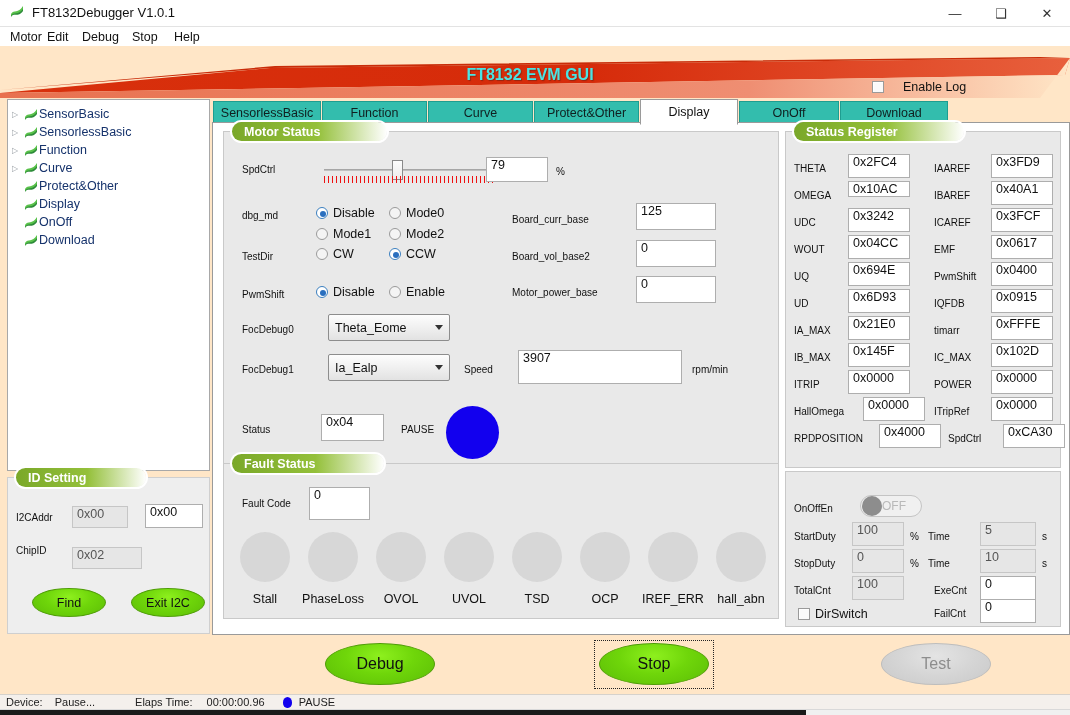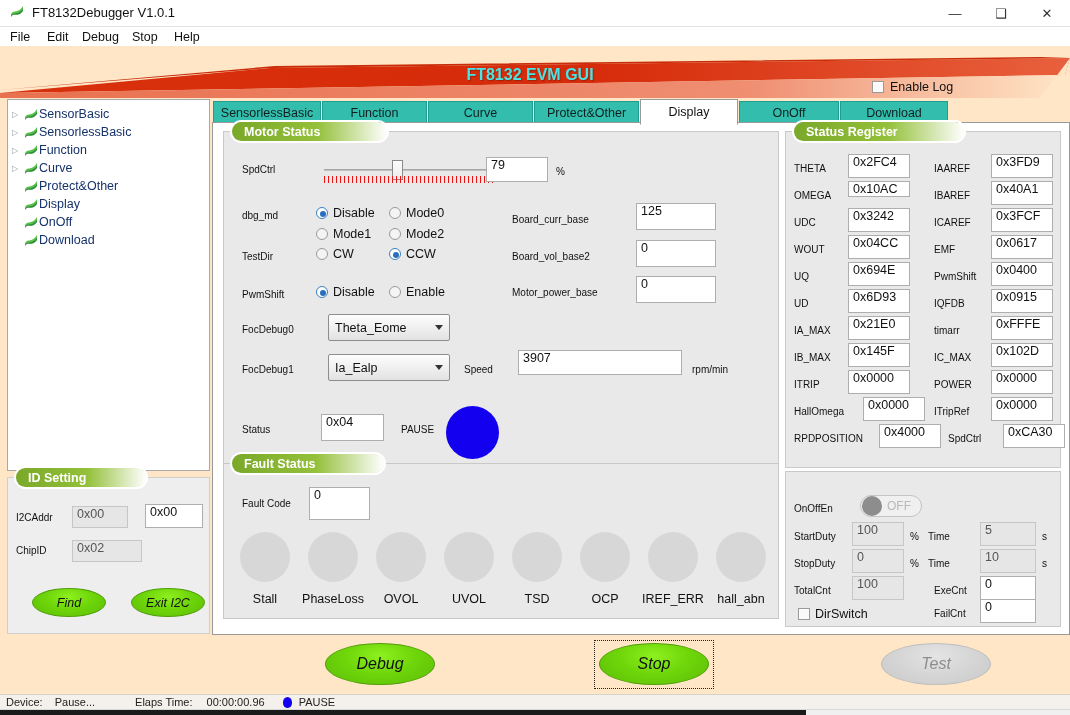--- a/index.html
+++ b/index.html
@@ -44,21 +44,21 @@
     font-size:12.5px; color:#111; white-space:nowrap; line-height:16px;
   }
   #bannerwrap{ position:absolute; left:0; top:46px; width:1070px; height:58px; }
   #bannerwrap .btitle{
     position:absolute; left:330px; top:20px; width:400px; text-align:center;
     font-size:16px; font-weight:bold; color:#4ae4e4;
     text-shadow:1px 1px 1px rgba(140,35,15,.85);
   }
   #enable-log{
     position:absolute; left:872px; top:80px;
-    display:flex; align-items:center; gap:6px;
+    display:flex; align-items:center; gap:19px;
     font-size:12.5px; color:#111;
   }
   .cb{
     width:12px; height:12px; background:#fafafa;
     border:1px solid #9a9a9a; display:inline-block;
     box-shadow:inset 1px 1px 0 #fff;
   }
 
   
   #tree{
@@ -104,21 +104,21 @@
     display:flex; align-items:flex-start;
   }
   .fld.dis{ background:#e6e6e6; border:1px solid #c6c6c6; color:#555; }
   .fld span{ display:block; }
 
   .ellipse{
     position:absolute;
     background:radial-gradient(ellipse at 50% 30%, #8ef01e 0%, #6fd60a 45%, #5cbd06 100%);
     border:1px solid #4f9d07; border-radius:50%;
     display:flex; align-items:center; justify-content:center;
-    font-size:12.5px; color:#111; white-space:nowrap;font-style:italic;
+    font-size:12.5px; color:#111; white-space:nowrap;
   }
   .ellipse.big{ font-size:16px; }
   .ellipse.gray{
     background:radial-gradient(ellipse at 50% 30%, #e4e4e4 0%, #d5d5d5 50%, #c9c9c9 100%);
     border:1px solid #bdbdbd; color:#8d8d8d;
   }
   .focus-ring{
     position:absolute; border:1px dotted #222;
   }
 
@@ -210,21 +210,21 @@
   
   .toggle{
     position:absolute; width:62px; height:22px; border-radius:11px;
     background:#f0f0f0; border:1px solid #c4c4c4;
     display:flex; align-items:center;
   }
   .toggle .knob{
     width:20px; height:20px; border-radius:50%;
     background:#8d8d8d; margin-left:1px; flex:none;
   }
-  .toggle .tlab{ margin-left:5px; color:#b9b9b9; font-size:12px; }
+  .toggle .tlab{ color:#b9b9b9; font-size:12px; }
 
   
   #bottomzone{
     position:absolute; left:0; top:635px; width:1070px; height:59px;
     background:#ffe6c7;
   }
   #statusbar{
     position:absolute; left:0; top:694px; width:1070px; height:15px;
     background:#f4f0ec; border-top:1px solid #d6d2cc;
     display:flex; align-items:center; font-size:11px; color:#222;
@@ -256,21 +256,21 @@
     </div>
   <div class="winbtn max">
       <span class="g">❑</span>
     </div>
   <div class="winbtn close">
       <span class="g">✕</span>
     </div>
 </div>
 
 <div id="menubar">
-  <div class="mi" style="left:4px">File</div>
+  <div class="mi" style="left:4px">Motor</div>
   <div class="mi" style="left:41px">Edit</div>
   <div class="mi" style="left:76px">Debug</div>
   <div class="mi" style="left:126px">Stop</div>
   <div class="mi" style="left:168px">Help</div>
 </div>
 
 <div id="bannerwrap">
   <svg width="1070" height="58" viewBox="0 0 1070 58">
     <defs>
       <linearGradient id="gA" x1="0" y1="0" x2="1" y2="0">
@@ -381,21 +381,21 @@
 <div id="idsetting">
   <div class="gtitle wide">ID Setting</div>
   <div class="lab" style="left:8px; top:34px">I2CAddr</div>
   <div class="fld dis" style="left:64px; top:28px; width:56px; height:22px">
       <span>0x00</span>
     </div>
   <div class="fld" style="left:137px; top:26px; width:58px; height:24px">
       <span>0x00</span>
     </div>
   <div class="lab" style="left:8px; top:67px">ChipID</div>
-  <div class="fld dis" style="left:64px; top:62px; width:70px; height:22px">
+  <div class="fld dis" style="left:64px; top:69px; width:70px; height:22px">
       <span>0x02</span>
     </div>
   <div class="ellipse" style="left:24px; top:110px; width:74px; height:29px">Find</div>
   <div class="ellipse" style="left:123px; top:110px; width:74px; height:29px">Exit I2C</div>
 </div>
 
 <div id="tabbar">
   <div class="tab" style="left:1px;   width:108px">SensorlessBasic</div>
   <div class="tab" style="left:110px; width:105px">Function</div>
   <div class="tab" style="left:216px; width:105px">Curve</div>
@@ -479,21 +479,21 @@
     </div>
 
     <div class="lab" style="left:18px; top:232px">FocDebug1</div>
     <div class="combo" style="left:104px; top:222px; width:122px; height:27px">
       <span class="ctext">Ia_Ealp</span>
       <span class="carrow">
           <span class="tri-down"></span>
         </span>
     </div>
     <div class="lab" style="left:240px; top:232px">Speed</div>
-    <div class="fld" style="left:294px; top:218px; width:164px; height:25px">
+    <div class="fld" style="left:294px; top:218px; width:164px; height:34px">
         <span>3907</span>
       </div>
     <div class="lab" style="left:468px; top:232px">rpm/min</div>
 
     <div class="lab" style="left:18px; top:292px">Status</div>
     <div class="fld" style="left:97px; top:282px; width:63px; height:27px">
         <span>0x04</span>
       </div>
     <div class="lab" style="left:177px; top:292px">PAUSE</div>
     <div class="led" style="left:222px; top:274px; width:53px; height:53px"></div>

